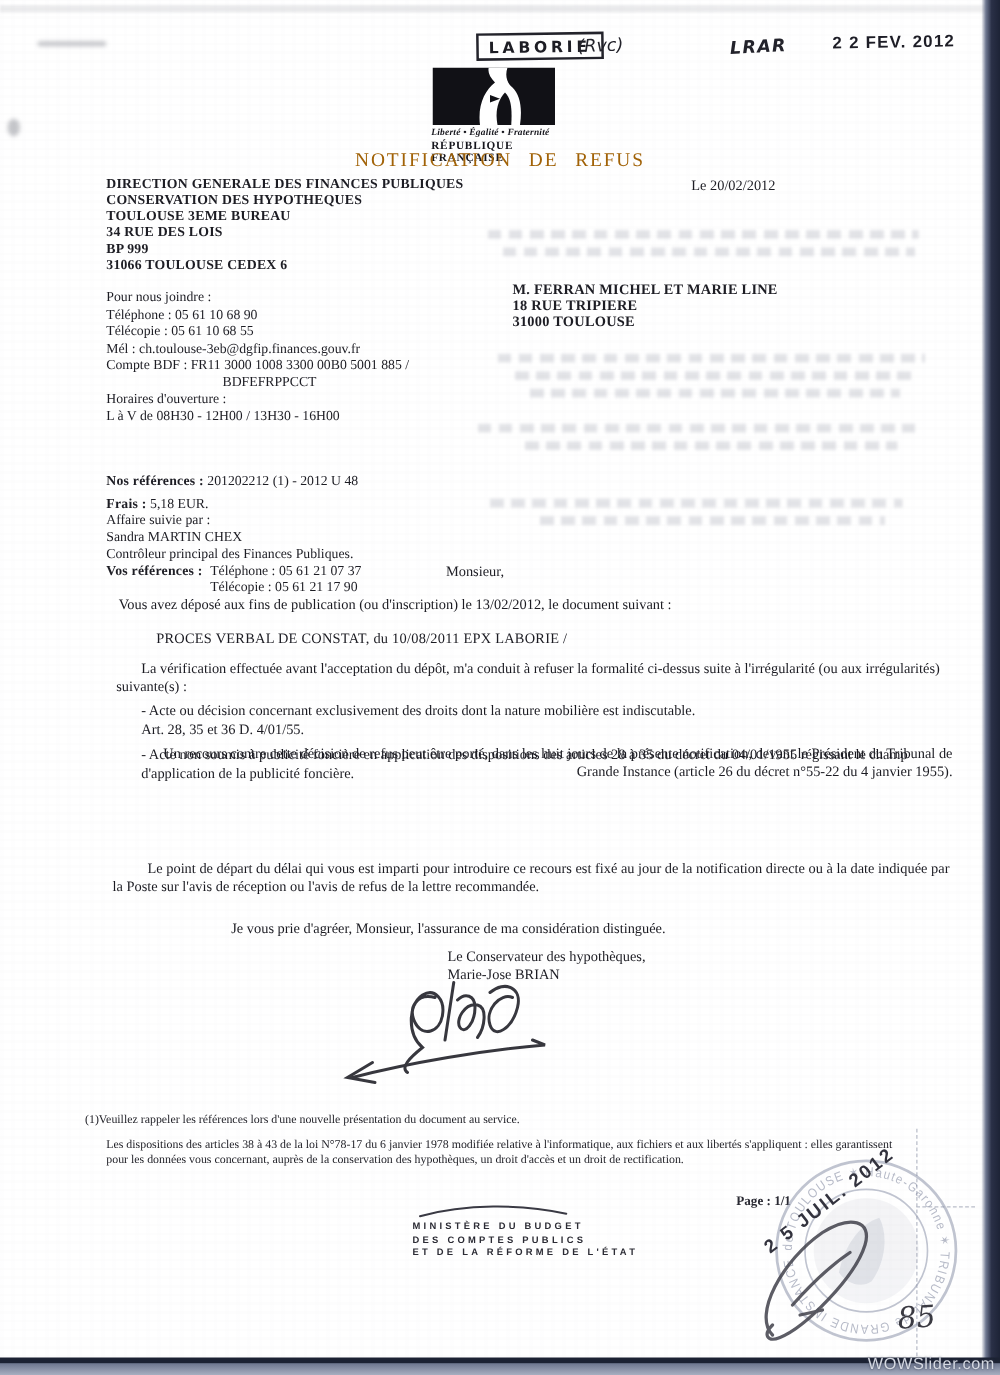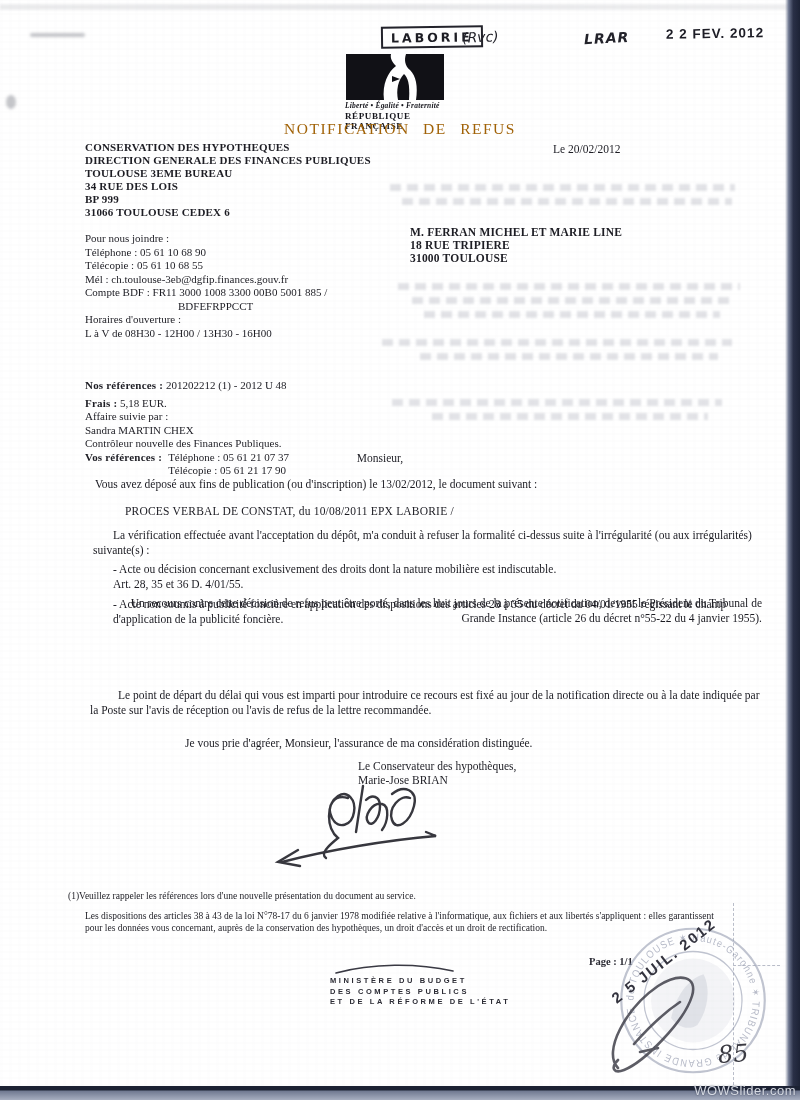--- a/index.html
+++ b/index.html
@@ -121,22 +121,22 @@
       <path d="M52,46 C50,36 52,26 58,20 C62,24 64,30 63,46 Z" fill="#111116"></path>
       <path d="M46,22 l8,3 -8,3 z" fill="#111116"></path>
     </svg>
     <div class="logo-motto">Liberté • Égalité • Fraternité</div>
     <div class="logo-rf">RÉPUBLIQUE FRANÇAISE</div>
   </div>
 
   <div class="doc-title">NOTIFICATION DE REFUS</div>
 
   <div class="sender">
+    <div>DIRECTION GENERALE DES FINANCES PUBLIQUES</div>
     <div>CONSERVATION DES HYPOTHEQUES</div>
-    <div>DIRECTION GENERALE DES FINANCES PUBLIQUES</div>
     <div>TOULOUSE 3EME BUREAU</div>
     <div>34 RUE DES LOIS</div>
     <div>BP 999</div>
     <div>31066 TOULOUSE CEDEX 6</div>
   </div>
   <div class="letter-date">Le 20/02/2012</div>
 
   <div class="recipient">
     <div>M. FERRAN MICHEL ET MARIE LINE</div>
     <div>18 RUE TRIPIERE</div>
@@ -158,21 +158,21 @@
     <div>
       <b>Nos références :</b>
       <span>201202212 (1)  -  2012 U 48</span>
     </div>
     <div style="margin-top:4px;">
       <b>Frais :</b>
       <span>5,18 EUR.</span>
     </div>
     <div>Affaire suivie par :</div>
     <div>Sandra MARTIN CHEX</div>
-    <div>Contrôleur nouvelle des Finances Publiques.</div>
+    <div>Contrôleur principal des Finances Publiques.</div>
     <div class="vos-row">
       <b>Vos références :</b>
       <div class="vos-col">
         <div>Téléphone : 05 61 21 07 37</div>
         <div>Télécopie  : 05 61 21 17 90</div>
       </div>
     </div>
   </div>
 
   <div class="salutation">Monsieur,</div>

